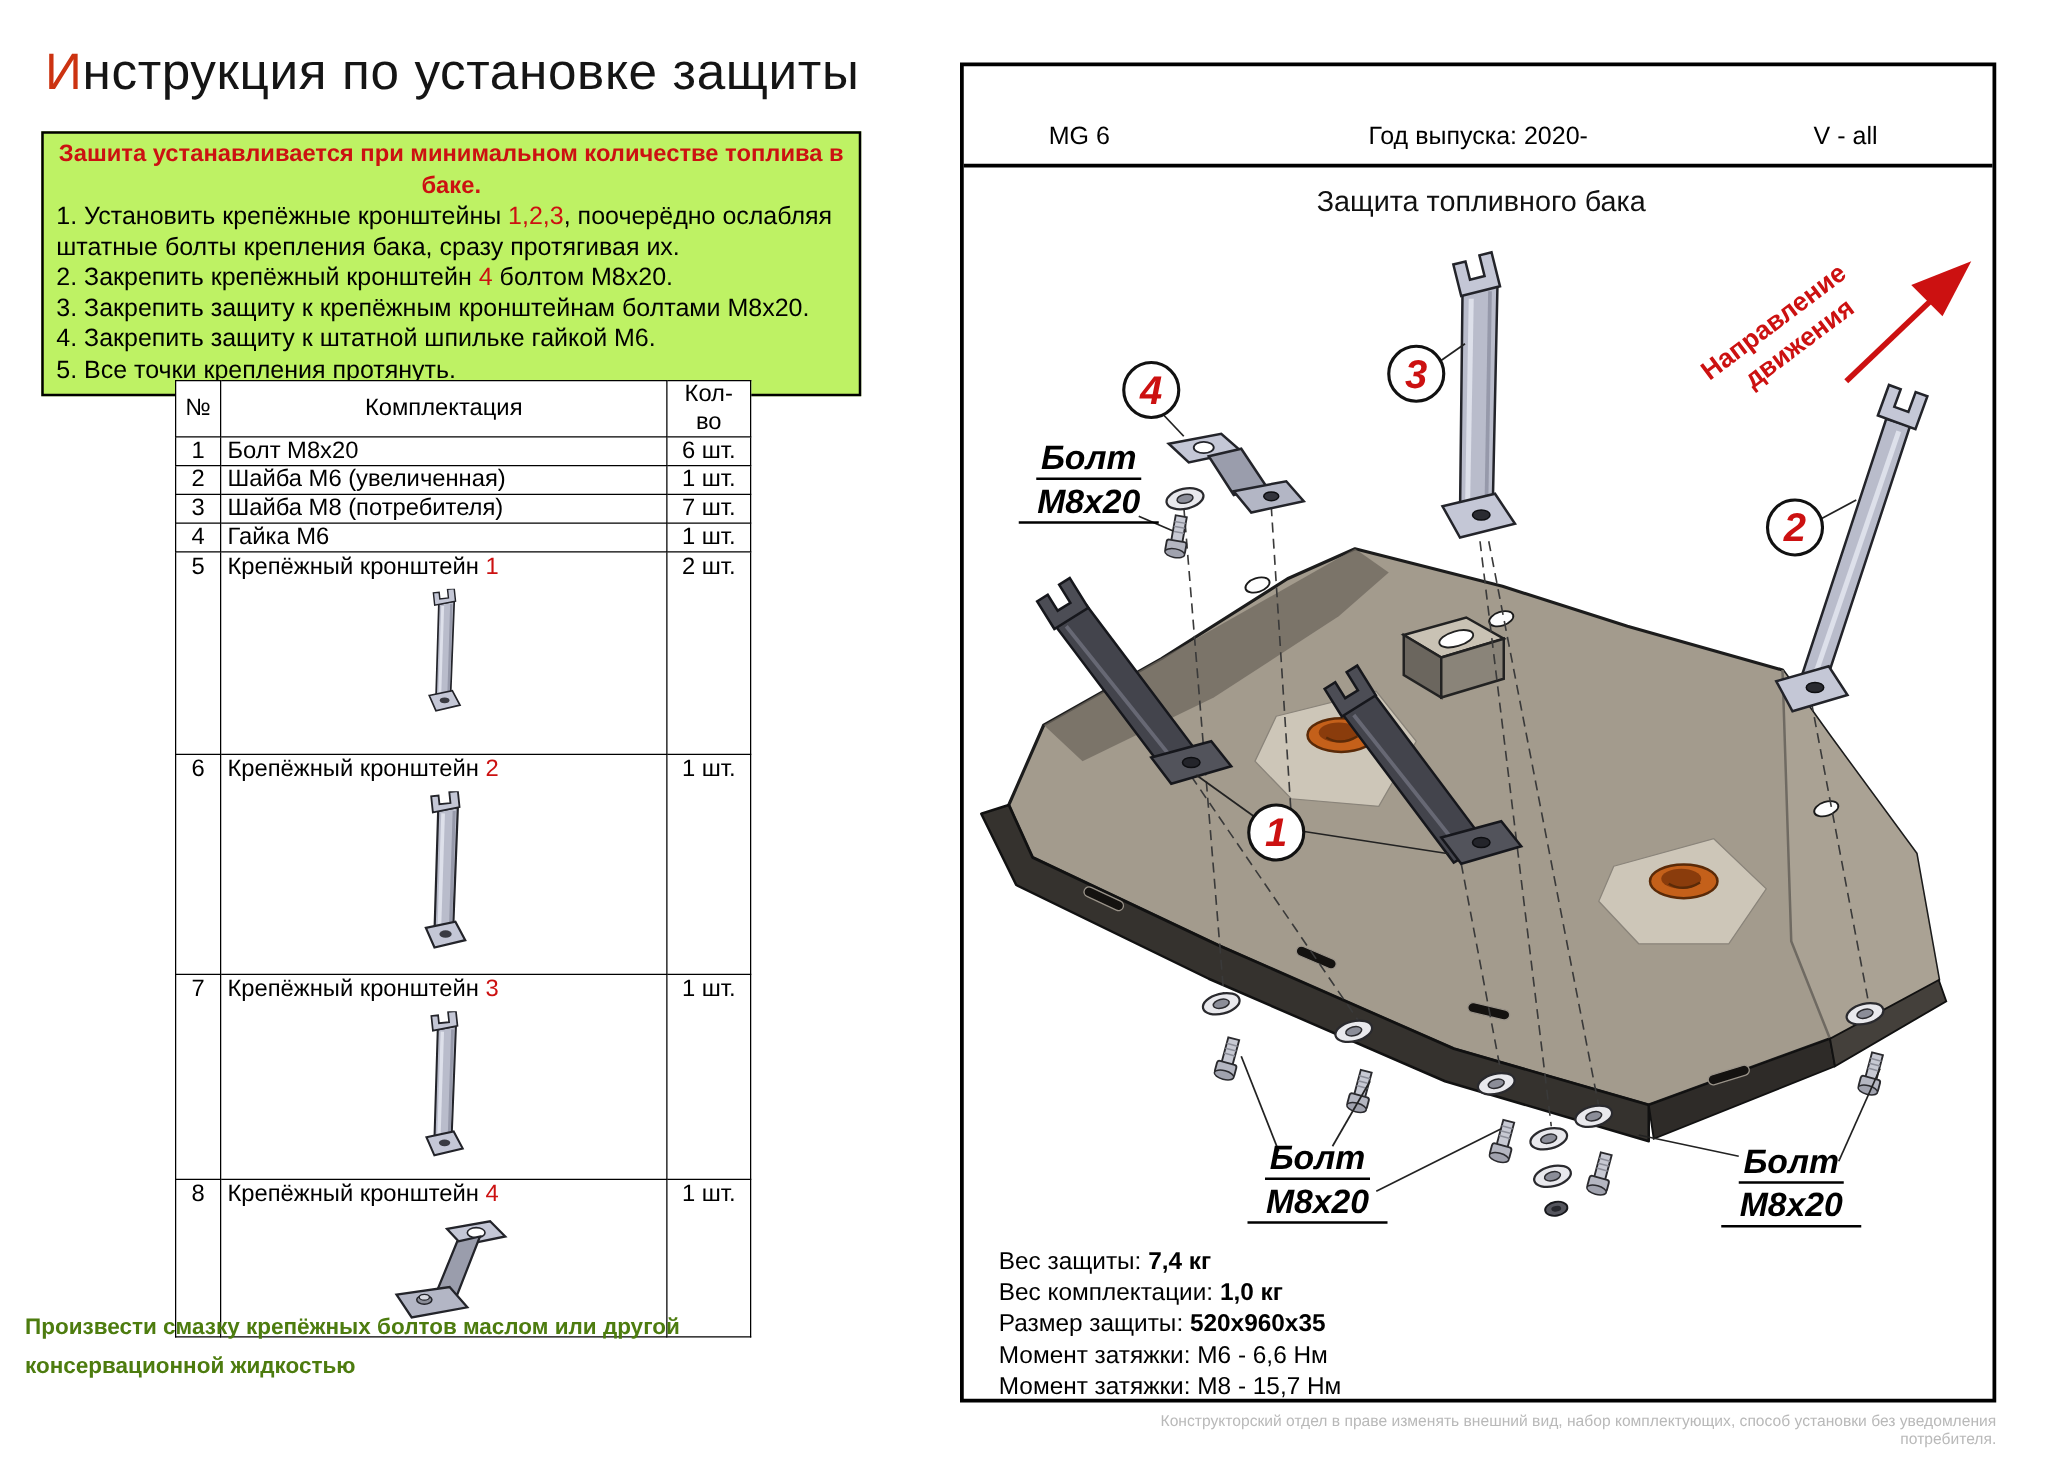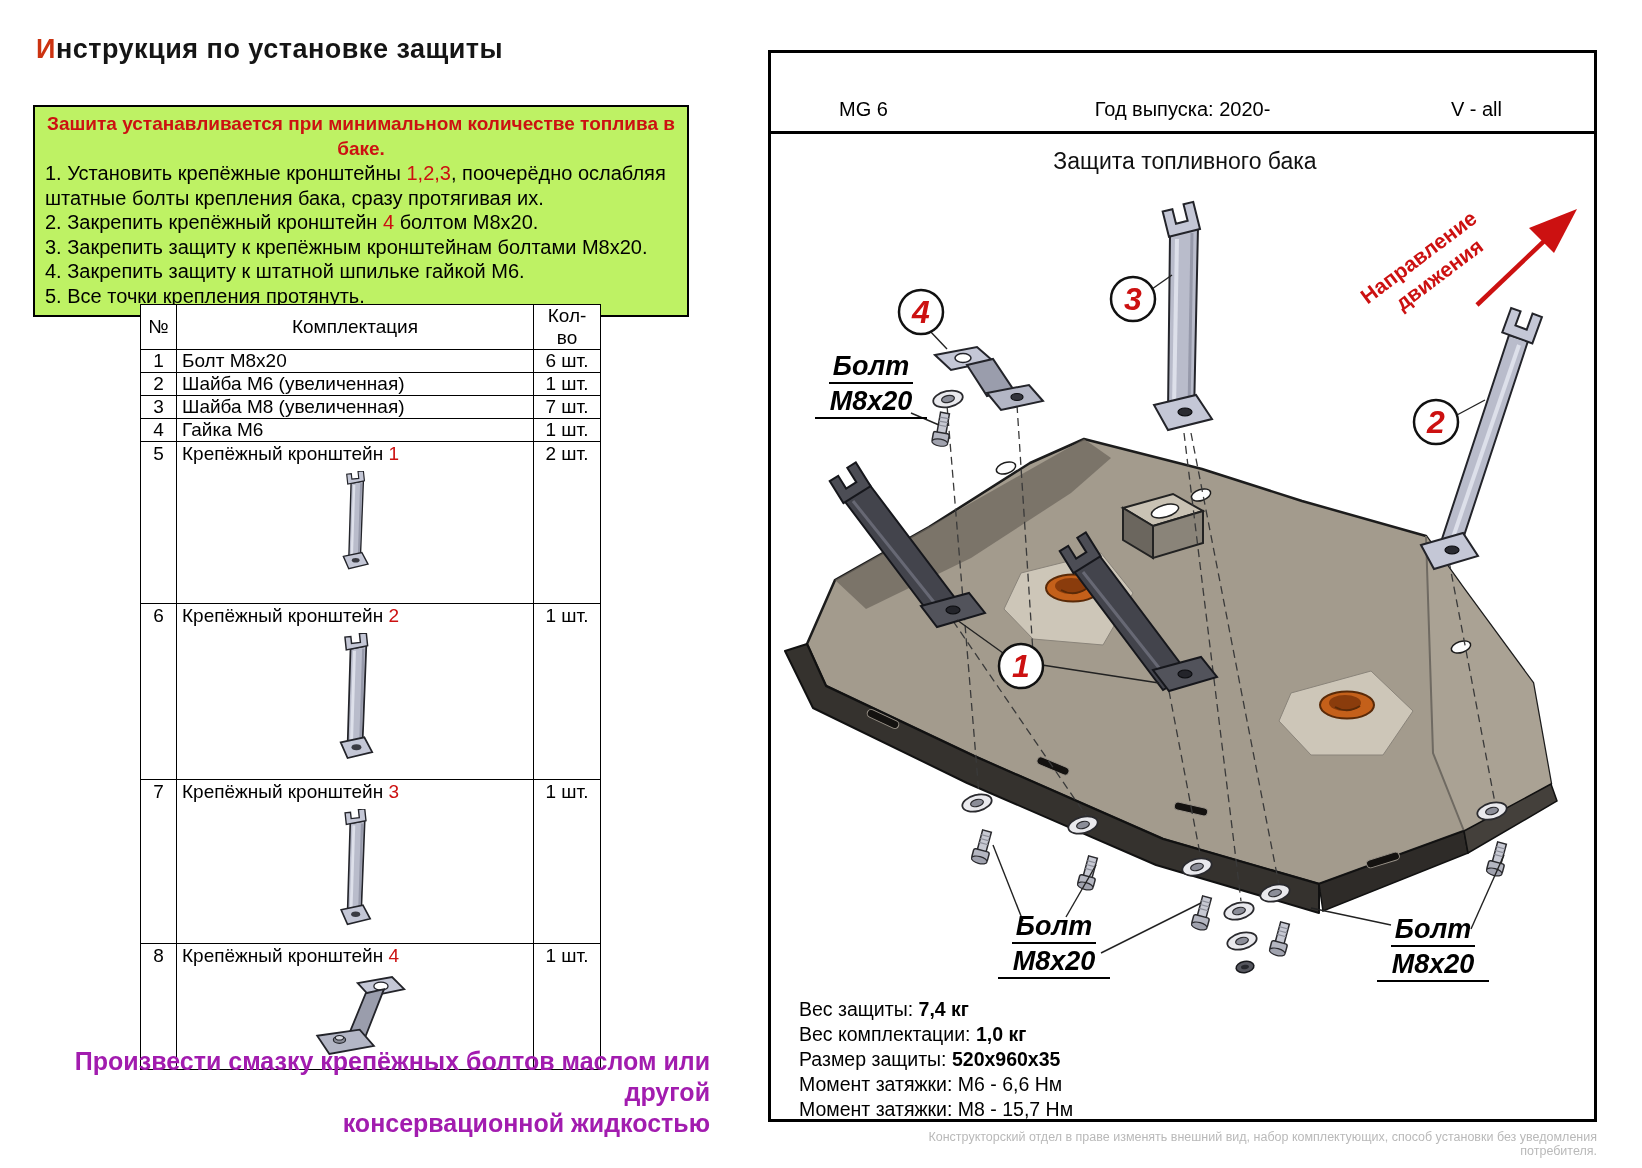--- a/index.html
+++ b/index.html
@@ -1,33 +1,33 @@
 <!DOCTYPE html>
 <html><head>
 <meta charset="utf-8">
 <style>
   html,body{margin:0;padding:0;}
   body{width:1642px;height:1168px;background:#fff;position:relative;overflow:hidden;
        font-family:"Liberation Sans",sans-serif;color:#000;}
-  .page-title{position:absolute;left:36px;top:34px;font-size:27px;font-weight:bold;
+  .page-title{position:absolute;left:36px;top:34px;font-size:41px;font-weight:normal;
               letter-spacing:.5px;color:#151515;white-space:nowrap;}
   .page-title .lead{color:#cc3311;}
   .instr-box{position:absolute;left:33px;top:105px;width:632px;border:2.5px solid #000;
              padding:5px 10px 7px 10px;font-size:20px;line-height:24.5px;background:#bef264;}
   .warning{color:#cc1111;text-align:center;font-weight:bold;font-size:19px;}
   .red{color:#cc1111;}
   .parts-table{position:absolute;left:140px;top:304px;border-collapse:collapse;
                table-layout:fixed;width:460px;font-size:19px;background:#fff;}
   .parts-table td,.parts-table th{border:1.6px solid #000;padding:0 5px;overflow:hidden;}
   .parts-table th{font-weight:normal;text-align:center;height:25px;}
   .parts-table td.c-num,.parts-table td.c-qty{text-align:center;}
   .parts-table tr.img-row td{vertical-align:top;padding-top:1px;}
   .img-wrap{text-align:center;margin-top:6px;}
-  .note-red{position:absolute;left:20px;top:1046px;width:690px;text-align:right;
-            color:#a21caf;font-size:25px;font-weight:bold;line-height:31px;}
+  .note-red{position:absolute;left:20px;top:1046px;width:690px;text-align:left;
+            color:#4d7c0f;font-size:18px;font-weight:bold;line-height:31px;}
   .panel{position:absolute;left:768px;top:50px;width:829px;height:1072px;
          border:3px solid #000;box-sizing:border-box;background:#fff;}
   .panel-header{position:absolute;left:0;top:0;width:100%;height:81px;
                 border-bottom:3px solid #000;box-sizing:border-box;}
   .panel-code{text-align:center;font-size:27px;font-weight:bold;margin-top:4px;}
   .panel-model{position:absolute;left:68px;top:45px;font-size:20px;}
   .panel-year{position:absolute;left:0;width:100%;text-align:center;top:45px;font-size:20px;}
   .panel-engines{position:absolute;right:92px;top:45px;font-size:20px;}
   .diagram{position:absolute;left:0;top:0;}
   .specs{position:absolute;left:28px;top:944px;font-size:19.5px;line-height:25px;}
@@ -71,21 +71,21 @@
         <td><span>Болт М8х20</span></td>
         <td class="c-qty">6 шт.</td>
       </tr>
       <tr style="height: 22px;">
         <td class="c-num">2</td>
         <td><span>Шайба М6 (увеличенная)</span></td>
         <td class="c-qty">1 шт.</td>
       </tr>
       <tr style="height: 22px;">
         <td class="c-num">3</td>
-        <td><span>Шайба М8 (увеличенная)</span></td>
+        <td><span>Шайба М8 (потребителя)</span></td>
         <td class="c-qty">7 шт.</td>
       </tr>
       <tr style="height: 22px;">
         <td class="c-num">4</td>
         <td><span>Гайка М6</span></td>
         <td class="c-qty">1 шт.</td>
       </tr>
       <tr class="img-row" style="height: 162px;">
         <td class="c-num">5</td>
         <td><span>Крепёжный кронштейн </span><span class="red">1</span><div class="img-wrap"><svg viewBox="0 0 70 130" xmlns="http://www.w3.org/2000/svg" height="100">

